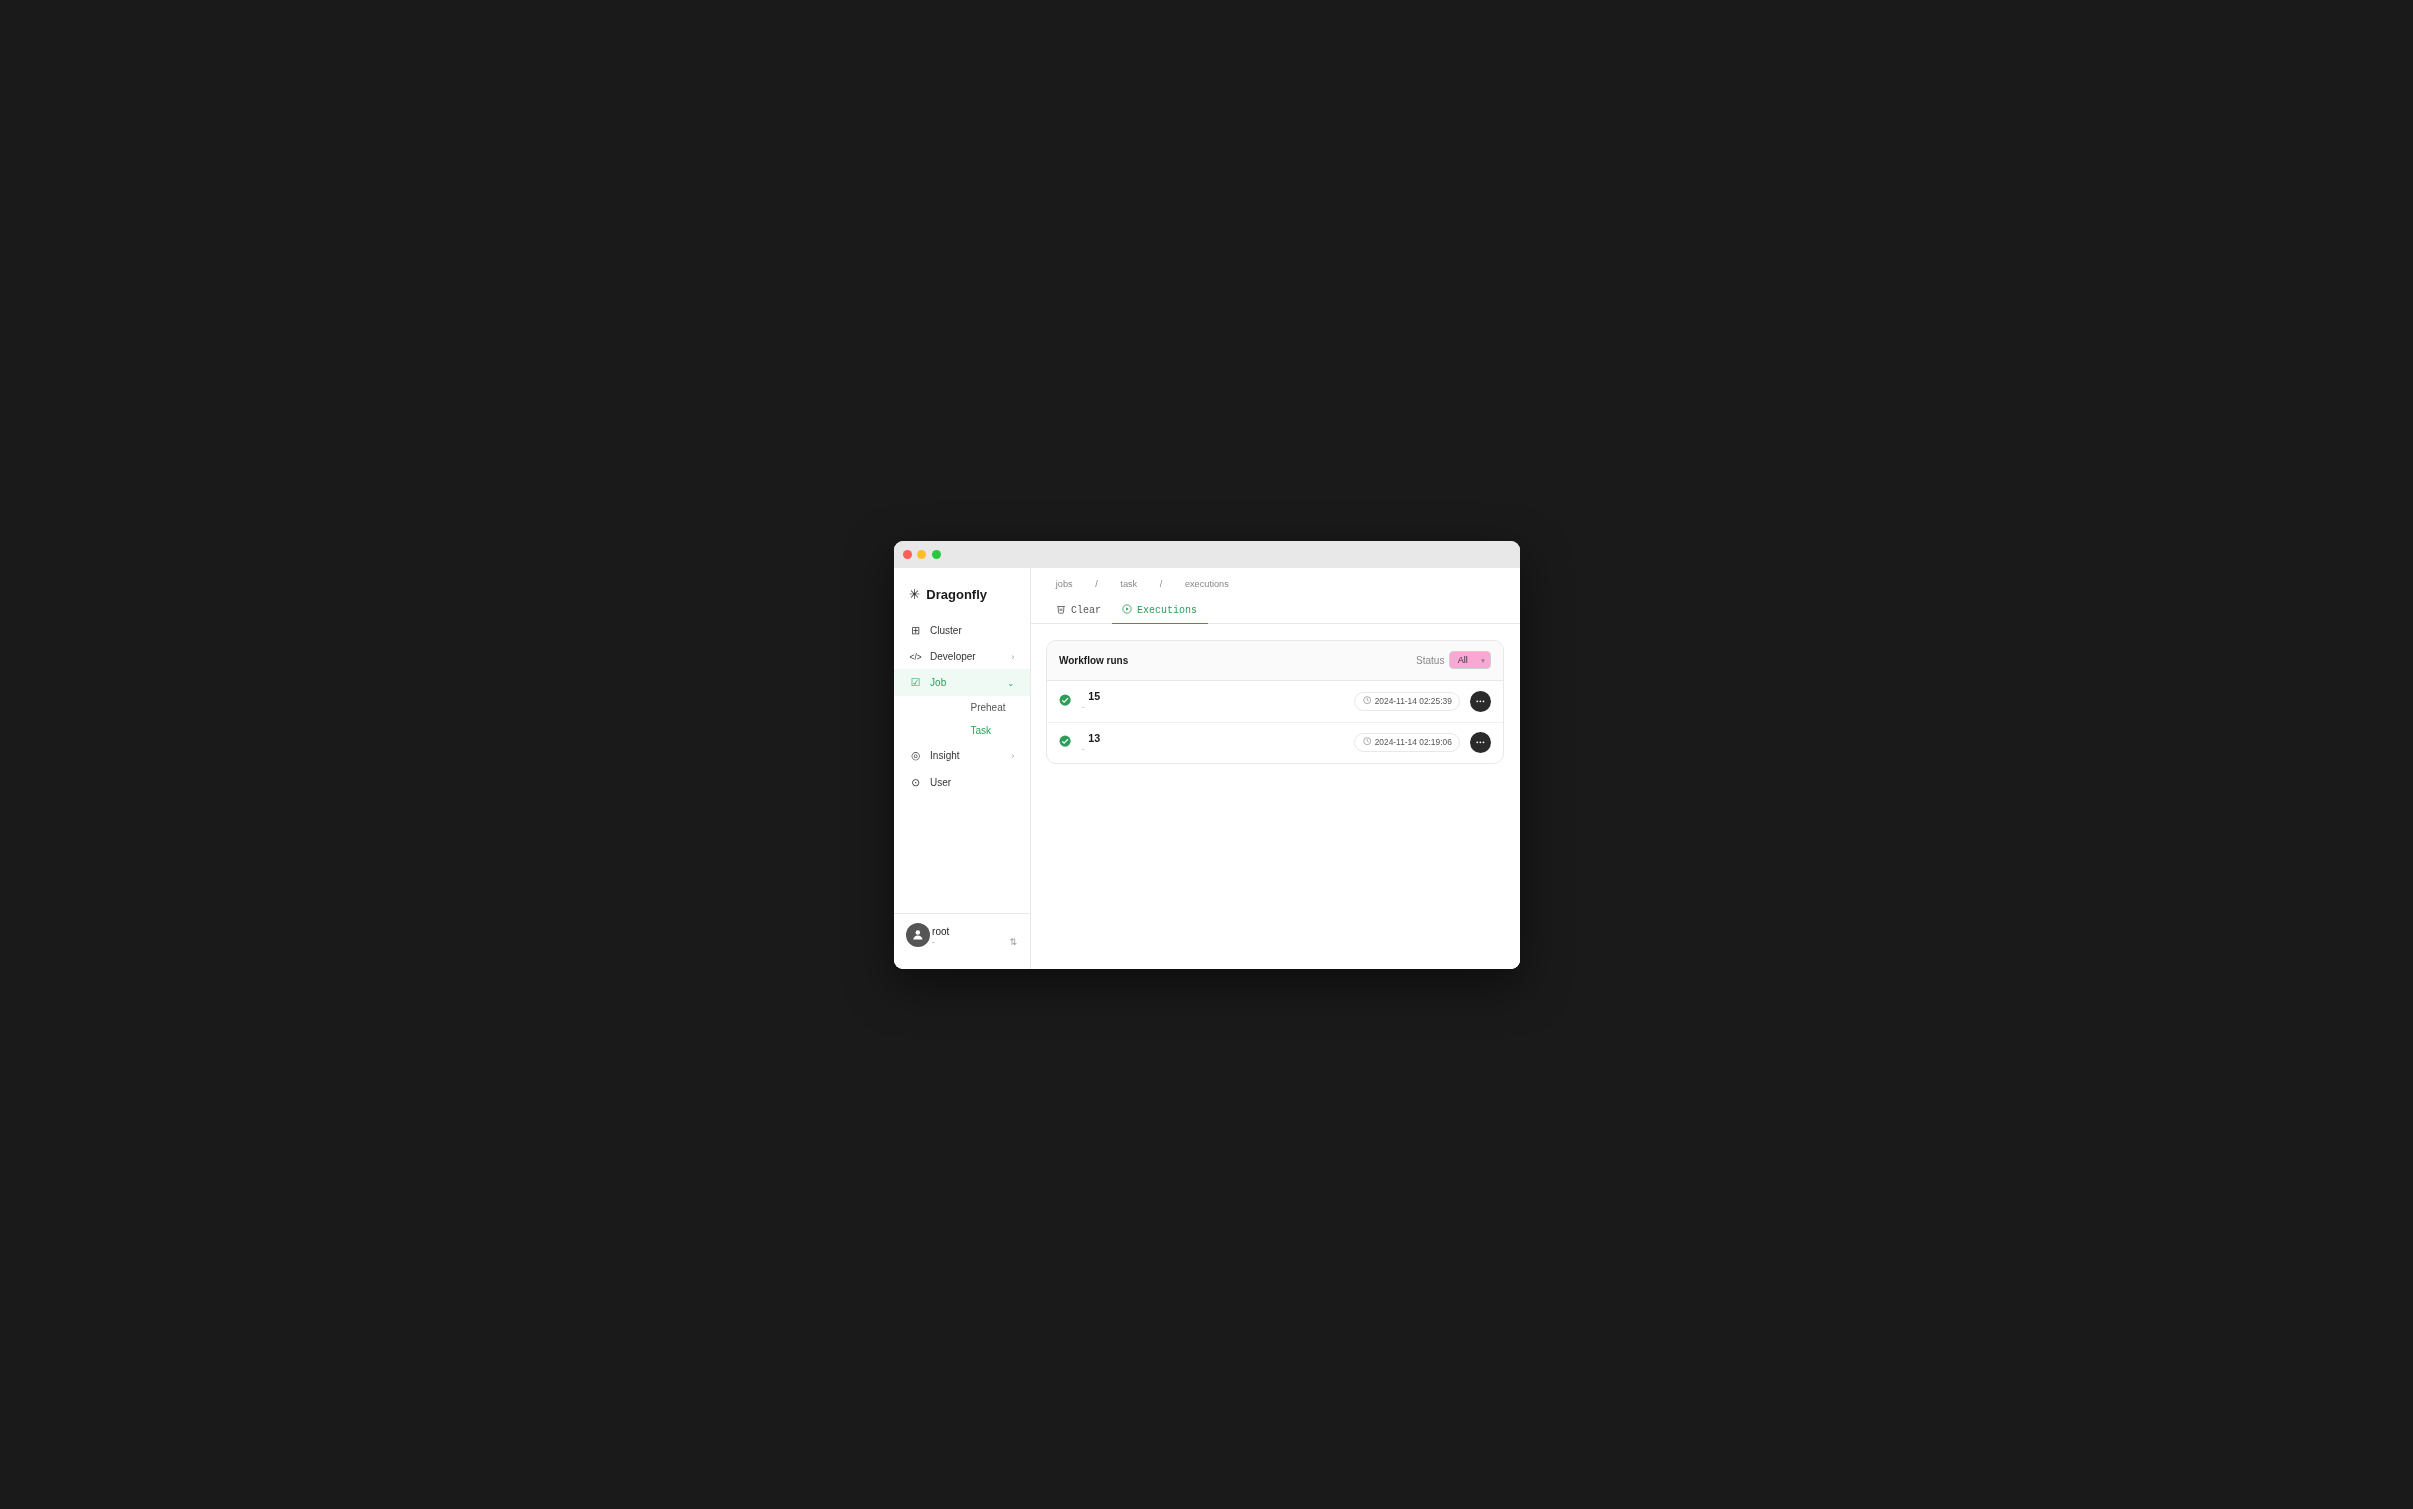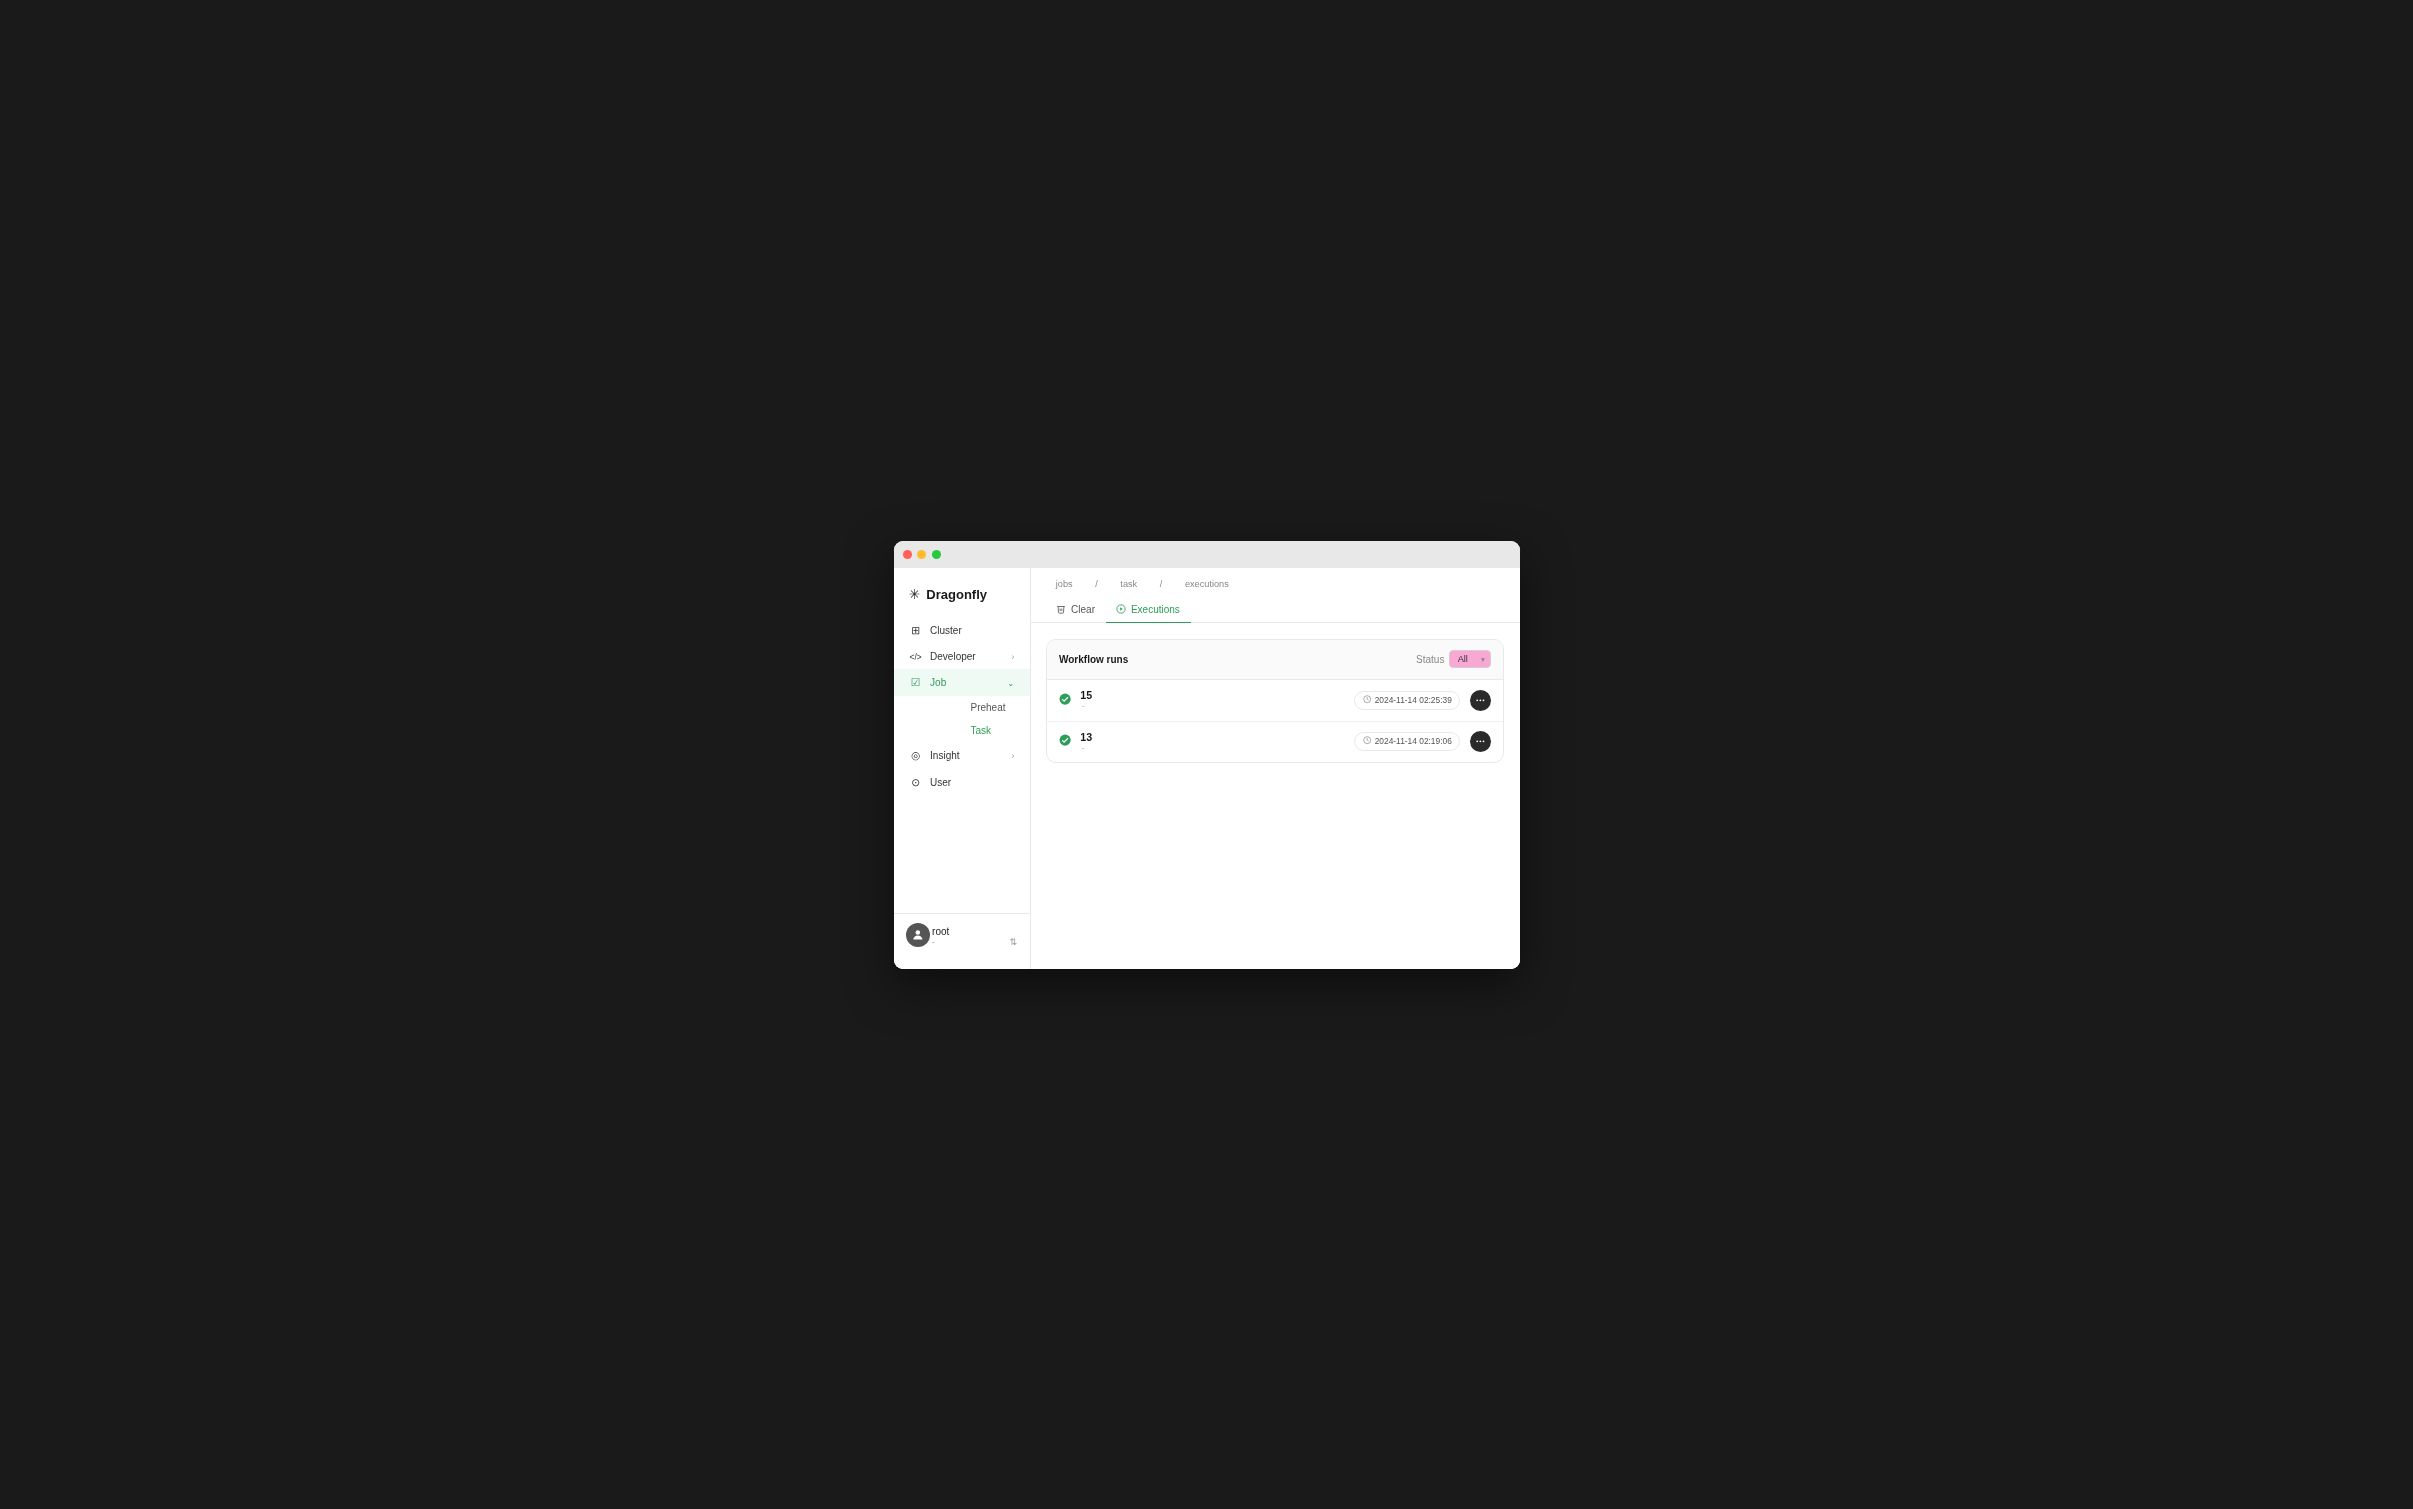--- a/index.html
+++ b/index.html
@@ -136,20 +136,21 @@
       padding: 10.7px 15.3px 0;
       font-size: 9.2px;
       color: #888;
     }
     .breadcrumb span { margin: 0 10px; }
     .tabs-bar {
       display: flex;
       align-items: flex-start;
       padding: 9.2px 15.3px 0;
       border-bottom: 0.8px solid #e8e8e8;
+      font-family: Liberation Mono, monospace;
     }
     .tab-btn {
       display: flex;
       align-items: center;
       gap: 4.6px;
       padding: 6.1px 10.7px;
       font-size: 10px;
       cursor: pointer;
       border-bottom: 1.5px solid transparent;
       color: #555;
@@ -237,20 +238,21 @@
     .run-status-icon {
       color: #2d9d5a;
       font-size: 12.2px;
       flex-shrink: 0;
     }
     .run-id {
       font-size: 10.7px;
       font-weight: 600;
       color: #1a1a1a;
       min-width: 23px;
+      margin-left: 8px;
     }
     .run-desc {
       font-size: 8.4px;
       color: #bbb;
       margin-left: 1.5px;
     }
     .run-spacer { flex: 1; }
     .run-time {
       display: flex;
       align-items: flex-start;

